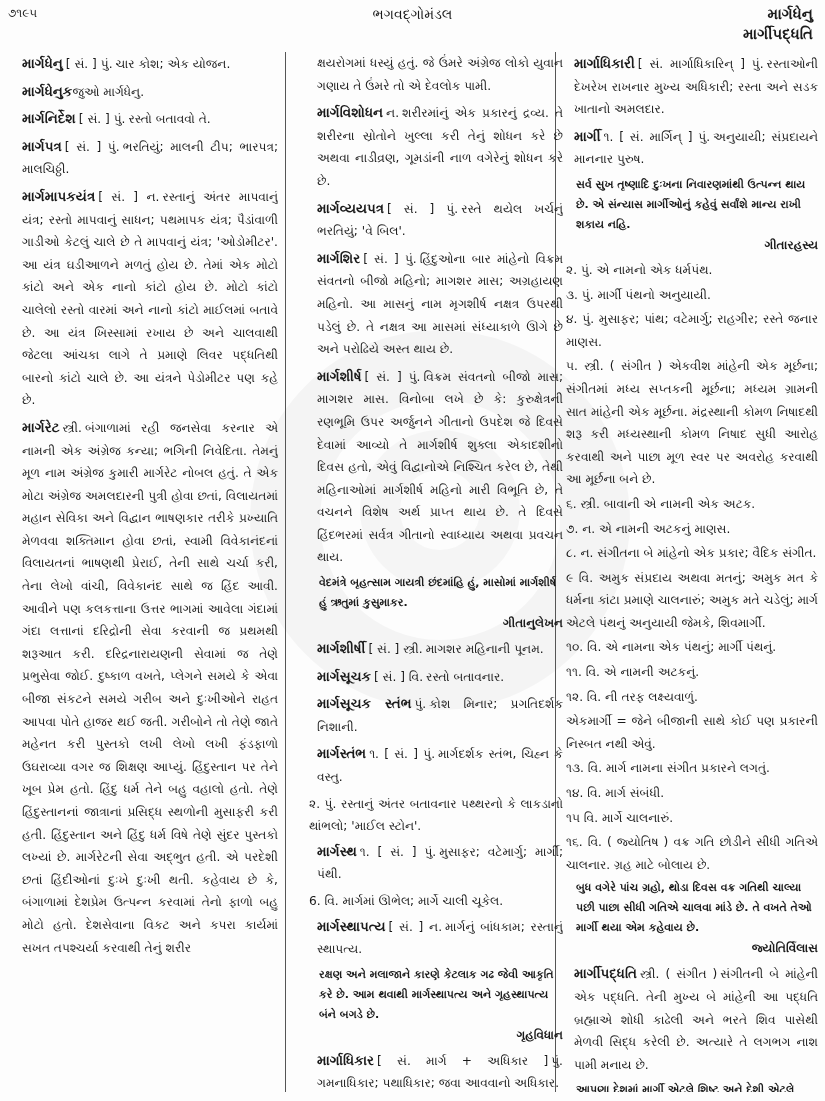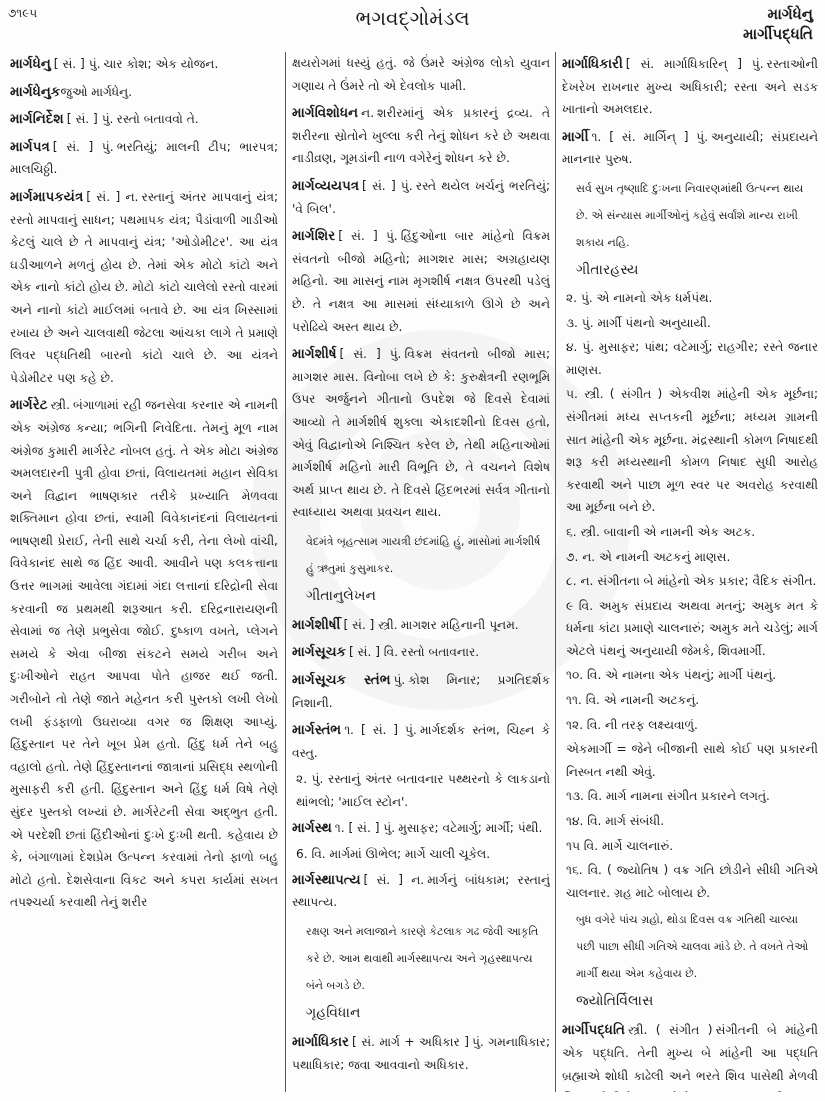--- a/index.html
+++ b/index.html
@@ -13,35 +13,35 @@
     border-radius:50%; border:70px solid rgba(0,0,0,0.035);
     box-sizing:border-box; pointer-events:none;
   }
   .watermark2 {
     position:absolute; left:360px; top:430px; width:160px; height:160px;
     border-radius:50%; border:40px solid rgba(0,0,0,0.03);
     box-sizing:border-box; pointer-events:none;
   }
   .header { position:absolute; top:0; left:0; width:825px; height:52px; }
   .page-number { position:absolute; left:8px; top:6px; font-size:12px; font-weight:normal; }
-  .book-title { position:absolute; left:0; width:825px; top:6px; text-align:center; font-size:20px; }
+  .book-title { position:absolute; left:0; width:825px; top:6px; text-align:center; font-size:14px; }
   .guide-words { position:absolute; right:12px; top:4px; text-align:right; font-size:15px; font-weight:bold; line-height:20px; }
   .columns { position:absolute; top:52px; left:0; width:825px; height:1049px; }
   .col { position:absolute; top:0; height:1040px; overflow:hidden; font-size:12.2px; line-height:22.6px; }
   .col1 { left:10px; width:268px; }
-  .col2 { left:292px; width:258px; }
+  .col2 { left:305px; width:258px; }
   .col3 { left:562px; width:256px; }
   .rule { position:absolute; top:0; width:1px; height:1040px; background:#555; }
   .rule1 { left:285px; } .rule2 { left:555px; }
-  .entry { margin:0 0 4px 0; text-align:justify; }
+  .entry { margin:0 0 4px 12px; text-align:justify; }
   .entry .hw { font-weight:bold; font-size:13.5px; }
   .entry .gram { margin:0 3px; }
   .sense { margin:0 0 2px 4px; text-align:justify; }
-  .quote { margin:0 0 4px 14px; font-size:11px; line-height:27px; }
-  .quote .src { display:block; text-align:left; font-size:14px; }
+  .quote { margin:0 0 4px 14px; font-size:11px; line-height:20px;font-weight:bold; }
+  .quote .src { display:block; text-align:right; font-size:12px; }
 </style>
 </head>
 <body>
 
 <div class="watermark"></div>
 <div class="watermark2"></div>
 
 <div class="header">
   <div class="page-number">૭૧૯૫</div>
   <div class="book-title">ભગવદ્ગોમંડલ</div>

